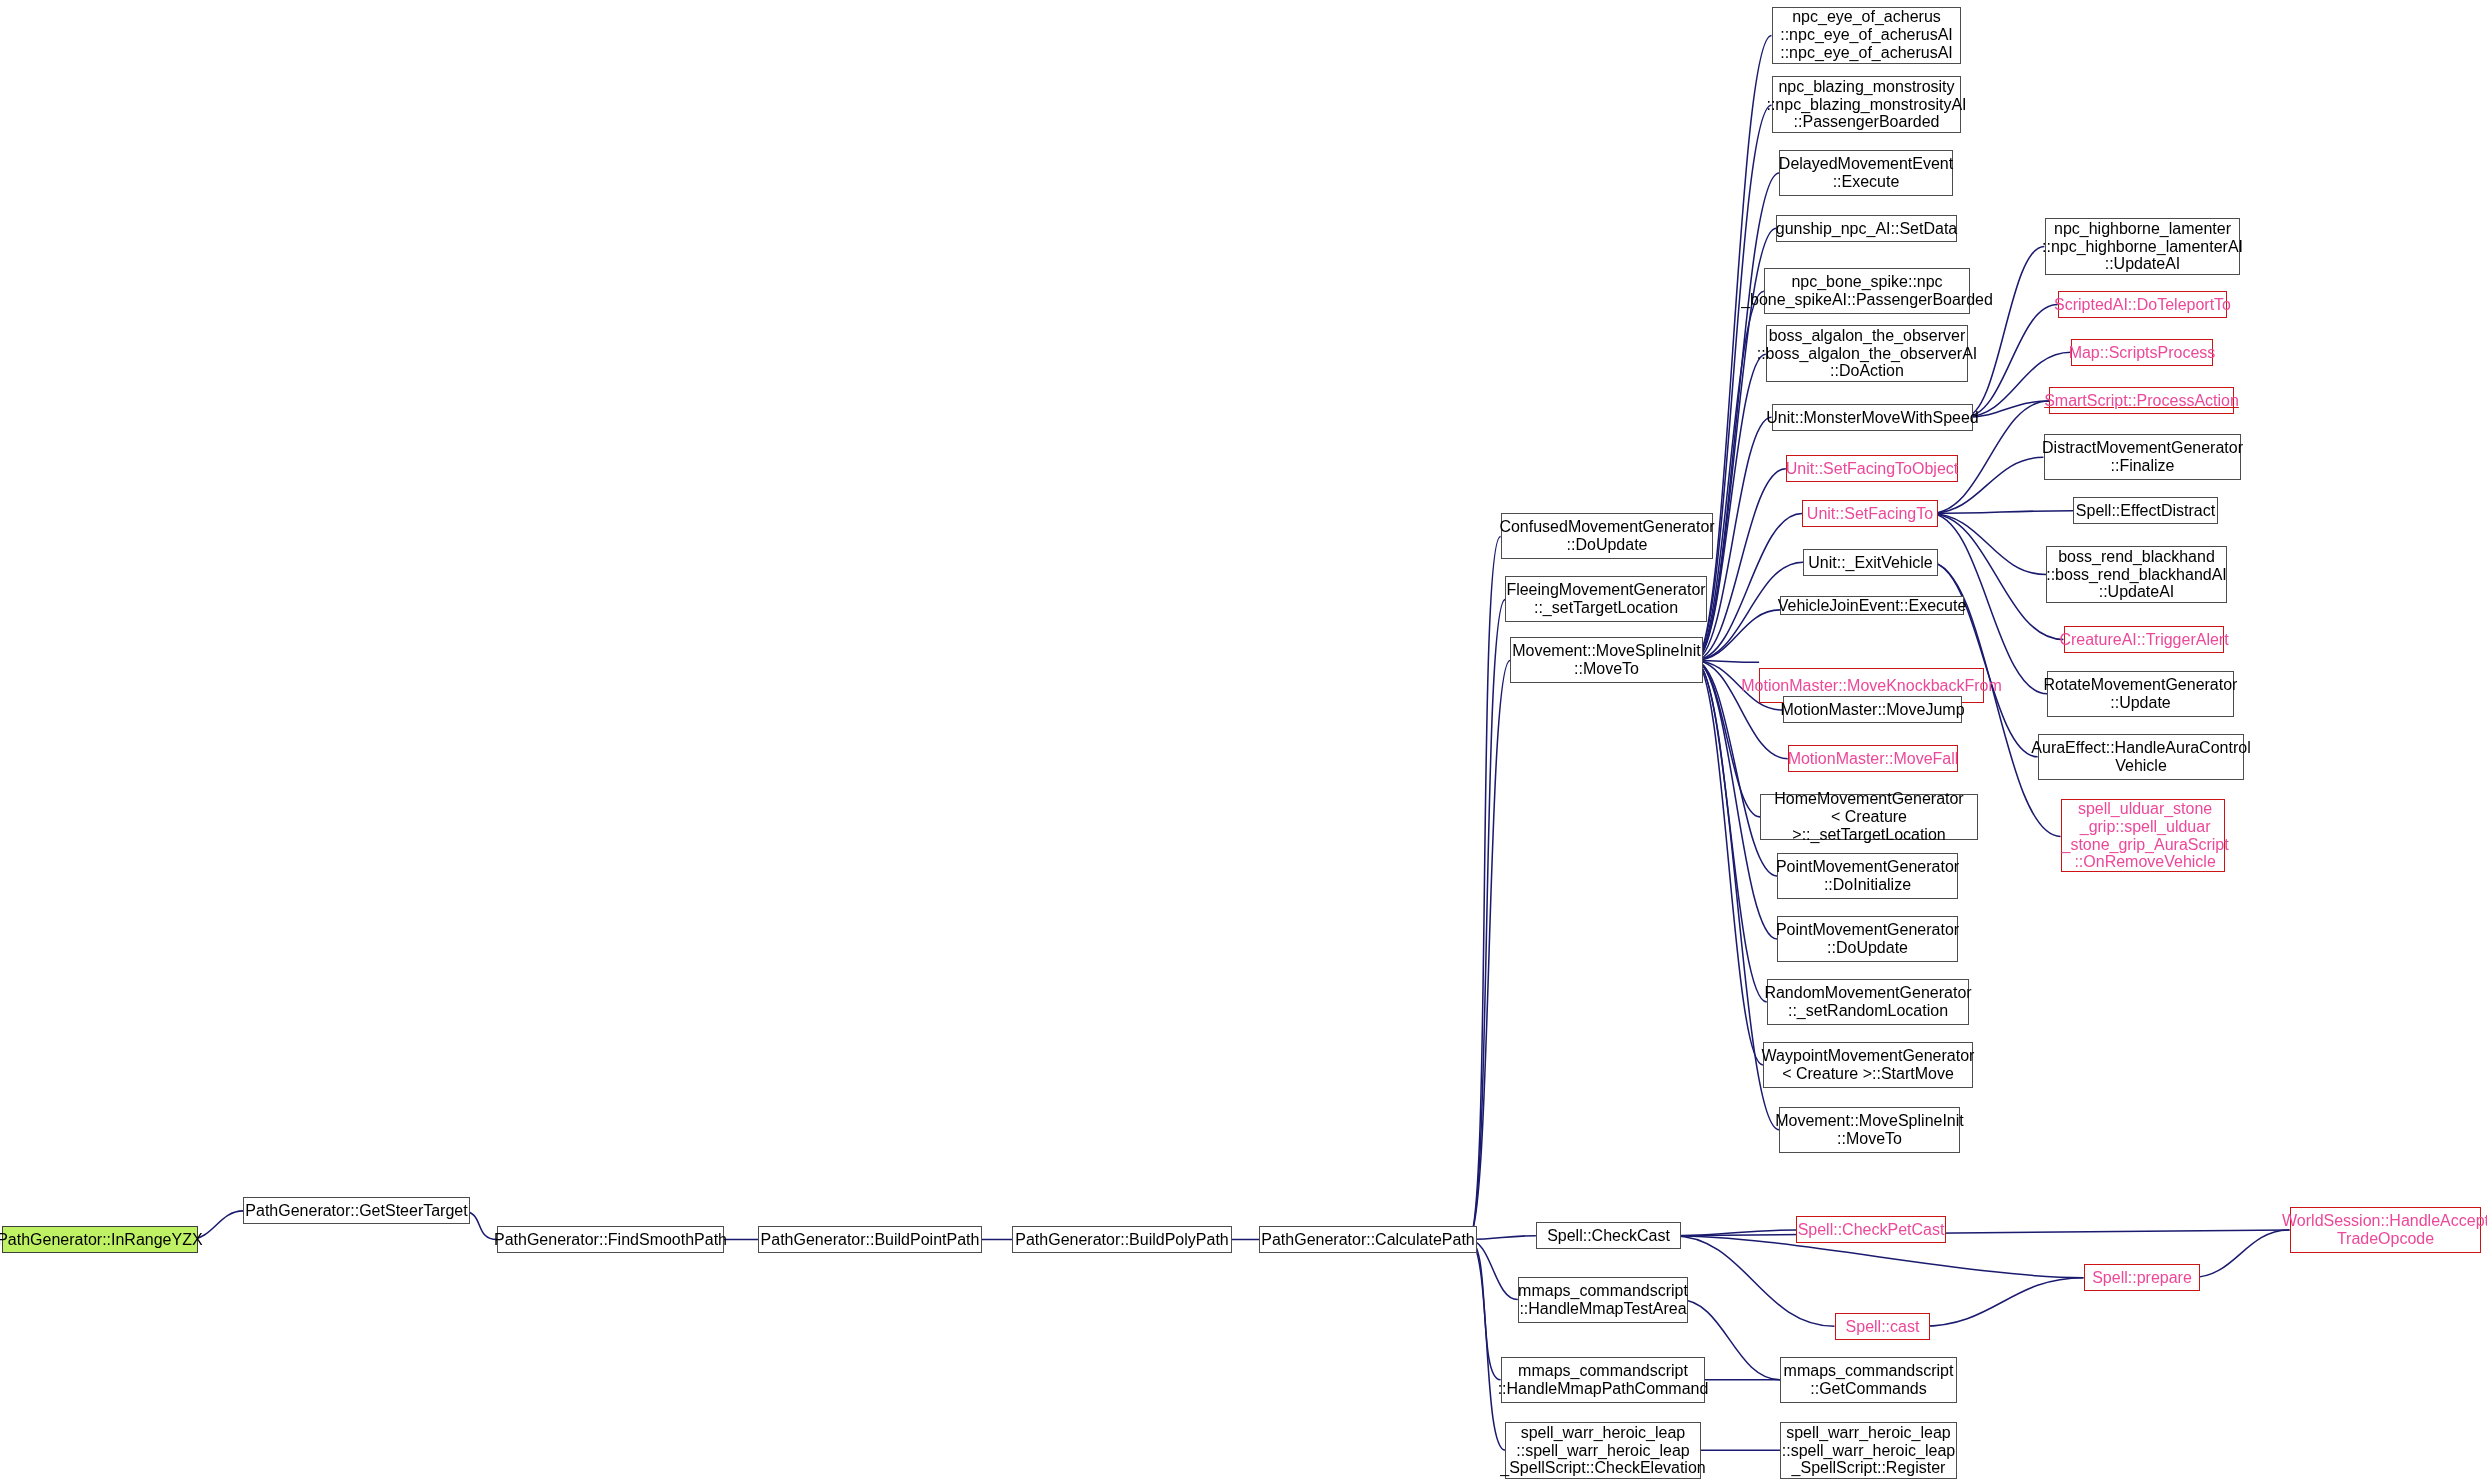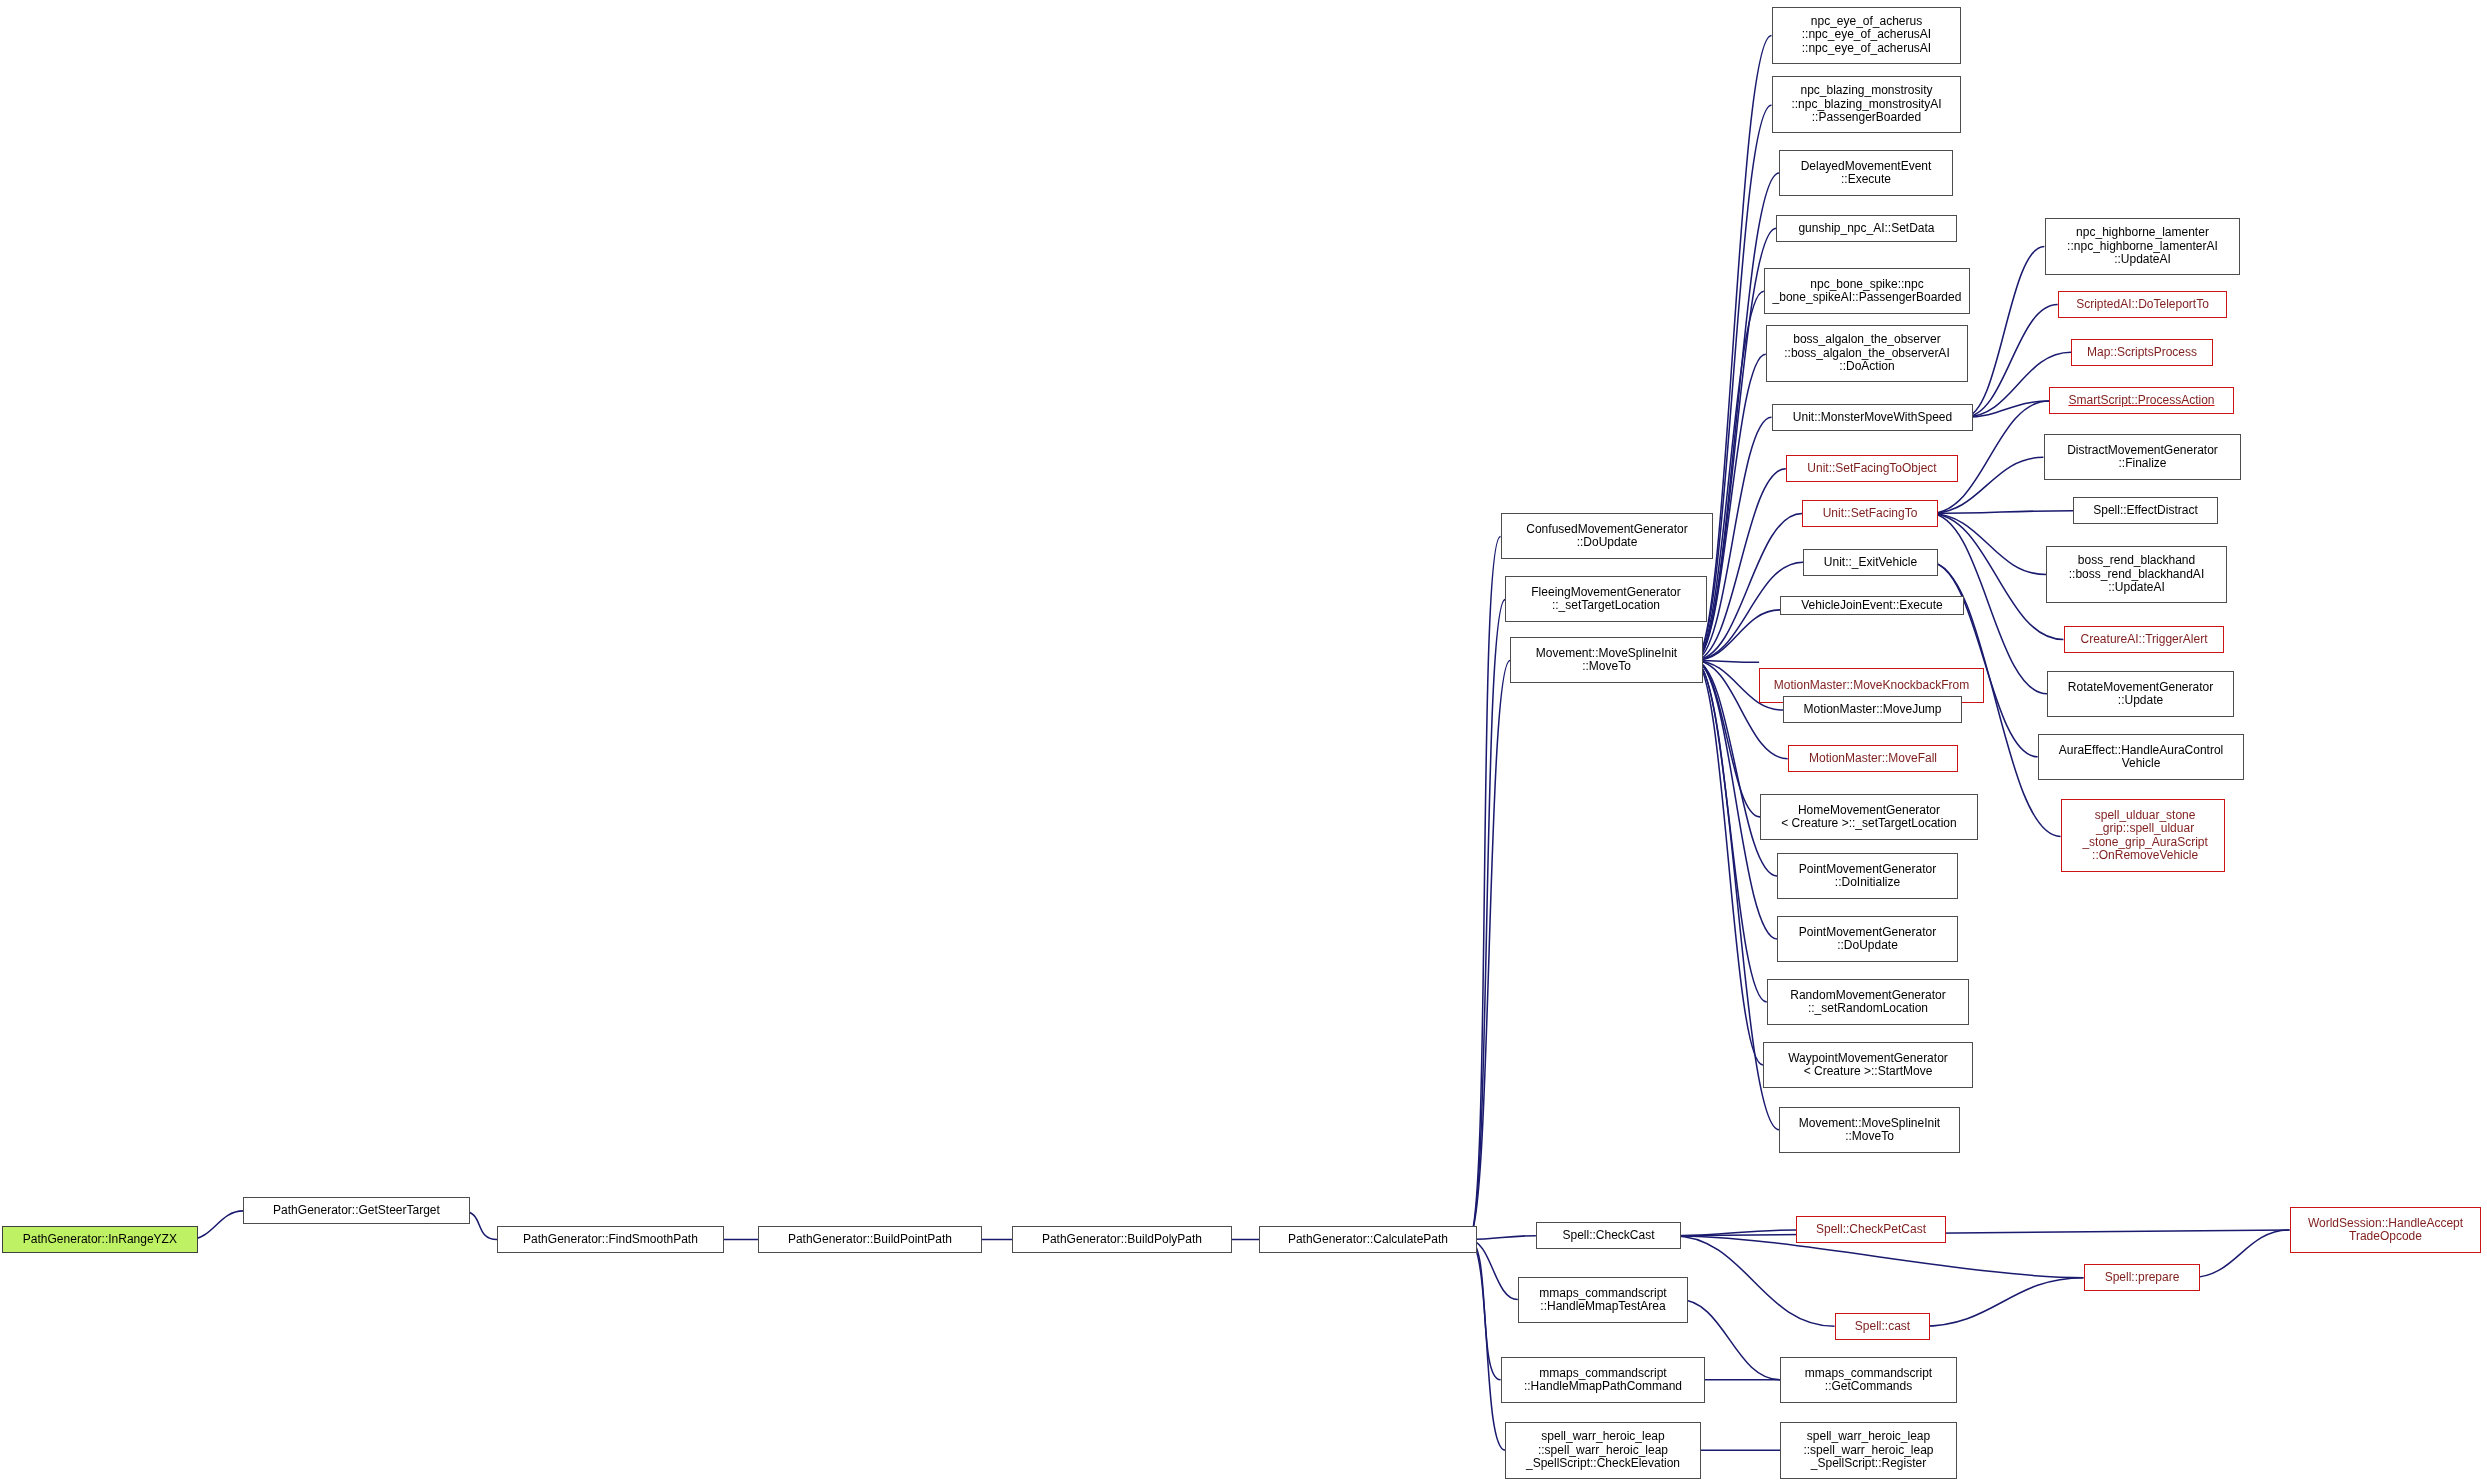--- a/index.html
+++ b/index.html
@@ -1,22 +1,22 @@
 <!DOCTYPE html>
 <html><head>
 <meta charset="utf-8">
 <style>
   html,body{margin:0;padding:0;background:#ffffff;}
   body{font-family:"Liberation Sans", sans-serif;}
   #canvas{position:relative;width:2487px;height:1484px;background:#ffffff;overflow:hidden;}
   .node{position:absolute;box-sizing:border-box;border:1px solid #4d4d4d;background:#ffffff;
         display:flex;align-items:center;justify-content:center;text-align:center;
-        font-size:12px;line-height:1.12;color:#000000;padding:1.9px 3.8px;white-space:pre-line;}
+        font-size:16px;line-height:1.12;color:#000000;padding:1.9px 3.8px;white-space:pre-line;}
   .node.red{border-color:#cc1414;color:#cc1414;}
-  .node.red span{color:#7f1d1d;}
+  .node.red span{color:#ec4899;}
   .node.current{background:#bef264;border-color:#404040;}
   svg.edges{position:absolute;left:0;top:0;width:2487px;height:1484px;pointer-events:none;}
   svg.edges path{fill:none;stroke:#1a1a6e;stroke-width:1.6px;}
   svg.edges polygon{fill:#1a1a6e;stroke:none;}
 </style>
 </head>
 <body>
 
 <div id="canvas">
   <svg class="edges" id="edge-svg" viewBox="0 0 2607 1555" width="2487" height="1484">

